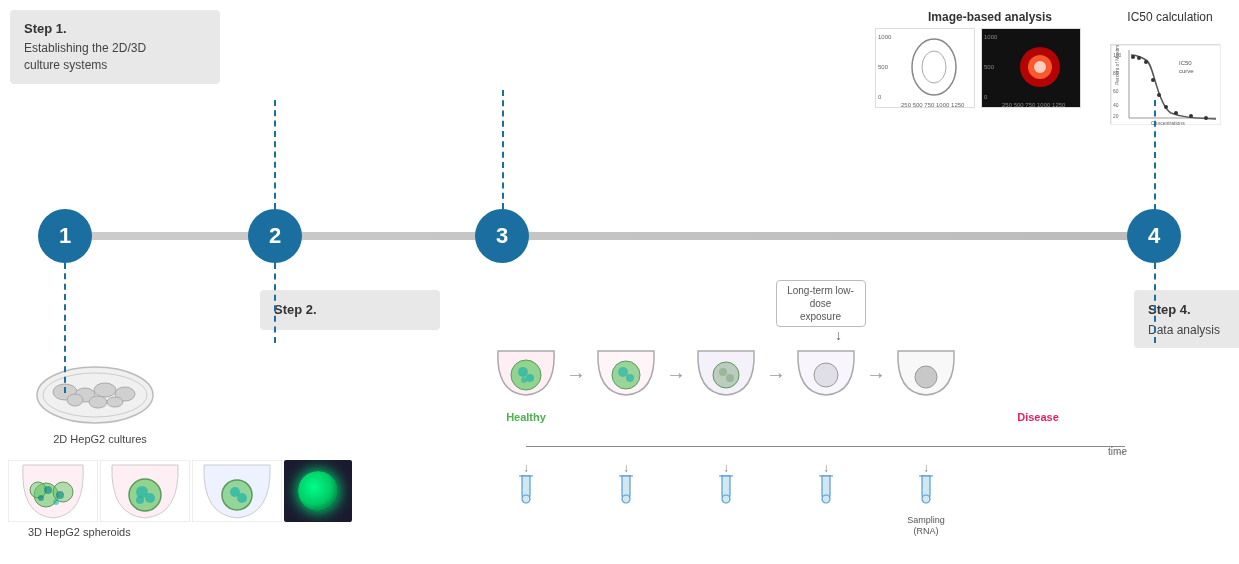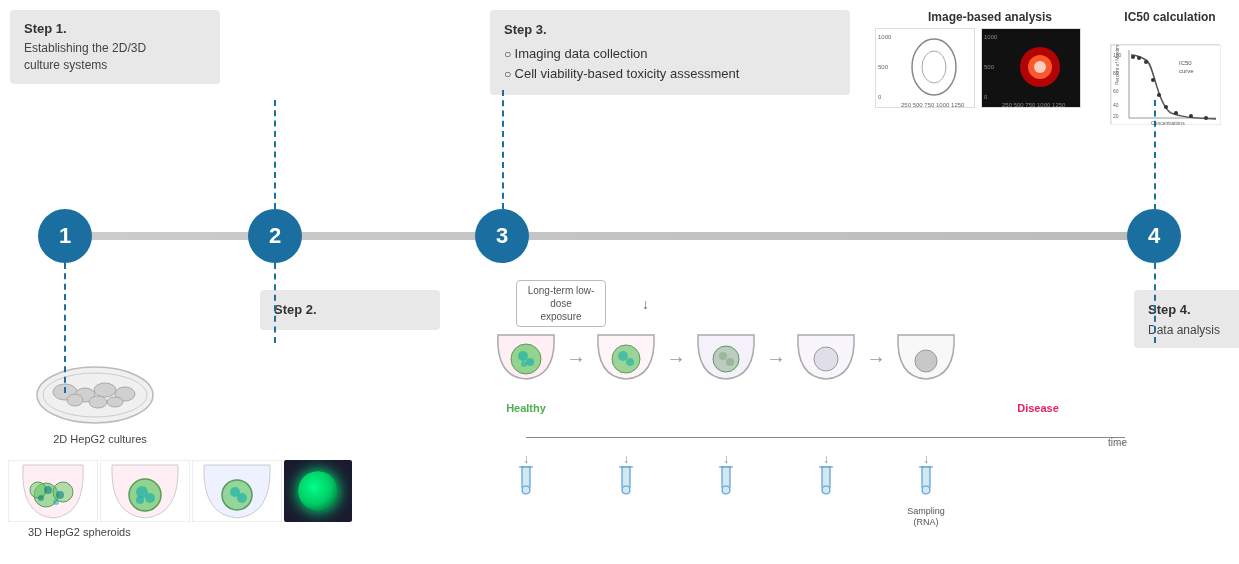--- a/index.html
+++ b/index.html
@@ -181,21 +181,21 @@
 
     
     .ic50-section {
       position: absolute;
       top: 10px;
       left: 1110px;
       width: 120px;
     }
     .ic50-title {
       font-size: 12px;
-      font-weight: 700;
+      font-weight: 400;
       color: #333;
       text-align: center;
       margin-bottom: 20px;
     }
     .ic50-chart {
       width: 110px;
       height: 80px;
       background: #fff;
       border: 1px solid #ddd;
       position: relative;
@@ -251,27 +251,20 @@
   <div class="step-box step1-box">
     <div class="step-title">Step 1.</div>
     <div class="step-subtitle">Establishing the 2D/3D<br>culture systems</div>
   </div>
 
 
   <div class="step-box step2-box">
     <div class="step-title">Step 2.</div>
   </div>
 
-  <div class="step-box step3-box">
-    <div class="step-title">Step 3.</div>
-    <ul>
-      <li>Imaging data collection</li>
-      <li>Cell viability-based toxicity assessment</li>
-    </ul>
-  </div>
 
   <div class="step-box step4-box">
     <div class="step-title">Step 4.</div>
     <div class="step-subtitle">Data analysis</div>
   </div>
 
   <div class="cultures-area">
     
     <svg width="130" height="65" viewBox="0 0 130 65">
       <ellipse cx="65" cy="35" rx="58" ry="28" fill="#f0f0f0" stroke="#bbb" stroke-width="1.5"></ellipse>
@@ -323,21 +316,21 @@
     </svg>
 
     <div class="spheroid-dark" style="width:68px; height:62px;">
       <div style="position:absolute; width:40px; height:40px; border-radius:50%; background:radial-gradient(circle at 40% 40%, #00ff88, #00cc66, #004422); top:50%; left:50%; transform:translate(-50%,-50%); box-shadow: 0 0 15px #00ff88;"></div>
     </div>
   </div>
   <div style="position:absolute; top:526px; left:28px; font-size:11px; color:#444;text-align:right;">3D HepG2 spheroids</div>
 
   <div style="position:absolute; top:280px; left:490px; width:635px;">
 
-    <div style="display:flex; flex-direction:row; align-items:center; margin-left:15px; margin-bottom:4px;padding-left:11px;">
+    <div style="display:flex; flex-direction:column; align-items:center; margin-left:15px; margin-bottom:4px;padding-left:11px;">
       <div style="background:#fff; border:1px solid #bbb; border-radius:4px; padding:3px 7px; font-size:10px; color:#555; line-height:1.3; width:90px; text-align:center;">
         Long-term low-dose<br>exposure
       </div>
       <div style="font-size:14px; color:#666; margin-left:36px;">↓</div>
     </div>
 
     <div style="display:flex; align-items:center; gap:4px;">
 
       <svg width="72" height="50" viewBox="0 0 72 50">
         <path d="M8 4 Q6 46 36 48 Q66 46 64 4 Z" fill="rgba(255,200,220,0.3)" stroke="#aaa" stroke-width="1.5"></path>
@@ -369,21 +362,21 @@
         <circle cx="36" cy="28" r="12" fill="rgba(200,200,210,0.5)" stroke="#999" stroke-width="1"></circle>
       </svg>
       <span style="font-size:20px; color:#999; font-weight:bold;">→</span>
 
       <svg width="72" height="50" viewBox="0 0 72 50">
         <path d="M8 4 Q6 46 36 48 Q66 46 64 4 Z" fill="rgba(220,220,220,0.2)" stroke="#aaa" stroke-width="1.5"></path>
         <circle cx="36" cy="30" r="11" fill="rgba(180,180,180,0.7)" stroke="#999" stroke-width="1"></circle>
       </svg>
     </div>
 
-    <div style="display:flex; align-items:center; gap:18px; margin-top:17px;">
+    <div style="display:flex; align-items:center; gap:18px; margin-top:10px;">
       <div style="width:72px; text-align:center;">
         <span style="color:#4caf50; font-weight:bold; font-size:11px;">Healthy</span>
       </div>
       <div style="width:20px;"></div>
       <div style="width:72px;"></div>
       <div style="width:20px;"></div>
       <div style="width:72px;"></div>
       <div style="width:20px;"></div>
       <div style="width:72px;"></div>
       <div style="width:20px;"></div>

